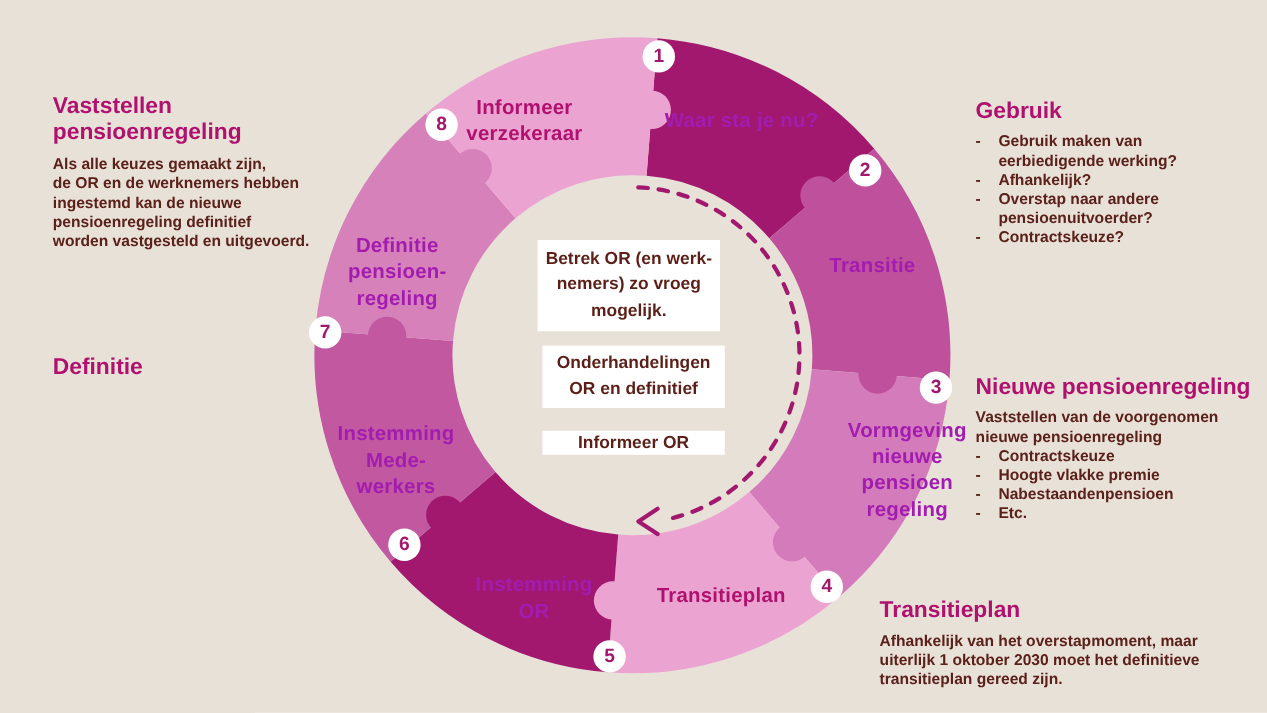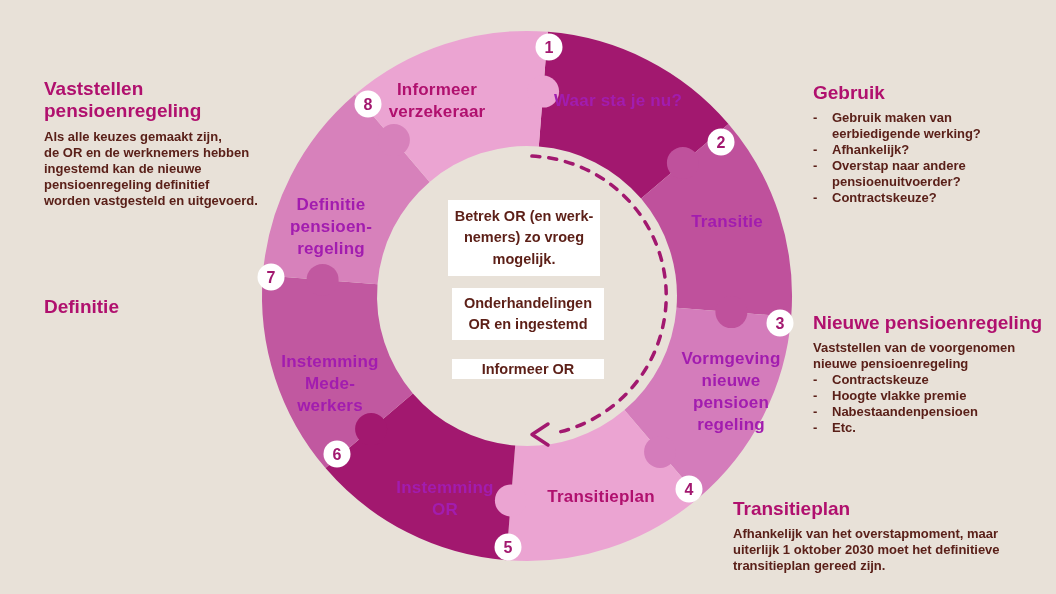--- a/index.html
+++ b/index.html
@@ -68,21 +68,21 @@
     <circle cx="371.1" cy="429.1" r="16" fill="#a2186f"></circle>
     <circle cx="322.6" cy="279.9" r="16" fill="#c158a0"></circle>
     <circle cx="393.9" cy="140.1" r="16" fill="#d781bb"></circle>
 
     <path d="M 531.9 156.1 A 140 140 0 0 1 553 433.4" fill="none" stroke-width="3.5" stroke-dasharray="8 9" stroke-linecap="round" stroke="#a2186f"></path>
     <polyline points="548,424 532,434.5 548,445" fill="none" stroke-width="3.5" stroke-linecap="round" stroke-linejoin="round" stroke="#a2186f"></polyline>
   </svg>
 
   <div class="seg-label white" style="left:618px;top:101px">Waar sta je nu?</div>
   <div class="seg-label white" style="left:727px;top:222px">Transitie</div>
-  <div class="seg-label white" style="left:731px;top:392px">Vormgeving
+  <div class="seg-label white" style="left:756px;top:392px">Vormgeving
 nieuwe
 pensioen
 regeling</div>
   <div class="seg-label accent" style="left:601px;top:497px">Transitieplan</div>
   <div class="seg-label white" style="left:445px;top:499px">Instemming
 OR</div>
   <div class="seg-label white" style="left:330px;top:384px">Instemming
 Mede-
 werkers</div>
   <div class="seg-label white" style="left:331px;top:227px">Definitie
@@ -97,21 +97,21 @@
   <div class="badge" style="left:689px;top:489px">4</div>
   <div class="badge" style="left:508px;top:547px">5</div>
   <div class="badge" style="left:337px;top:454px">6</div>
   <div class="badge" style="left:271px;top:277px">7</div>
   <div class="badge" style="left:368px;top:104px">8</div>
 
   <div class="center-box" style="left:448px;top:200px;height:76px">Betrek OR (en werk-
 nemers) zo vroeg
 mogelijk.</div>
   <div class="center-box" style="left:452px;top:288px;height:52px">Onderhandelingen
-OR en ingestemd</div>
+OR en definitief</div>
   <div class="center-box" style="left:452px;top:359px;height:20px">Informeer OR</div>
 
   <div class="note" style="left:44px;top:72px;width:250px">
     <h2 class="note-title">Vaststellen
 pensioenregeling</h2>
     <p class="note-body">Als alle keuzes gemaakt zijn,
 de OR en de werknemers hebben
 ingestemd kan de nieuwe
 pensioenregeling definitief
 worden vastgesteld en uitgevoerd.</p>

